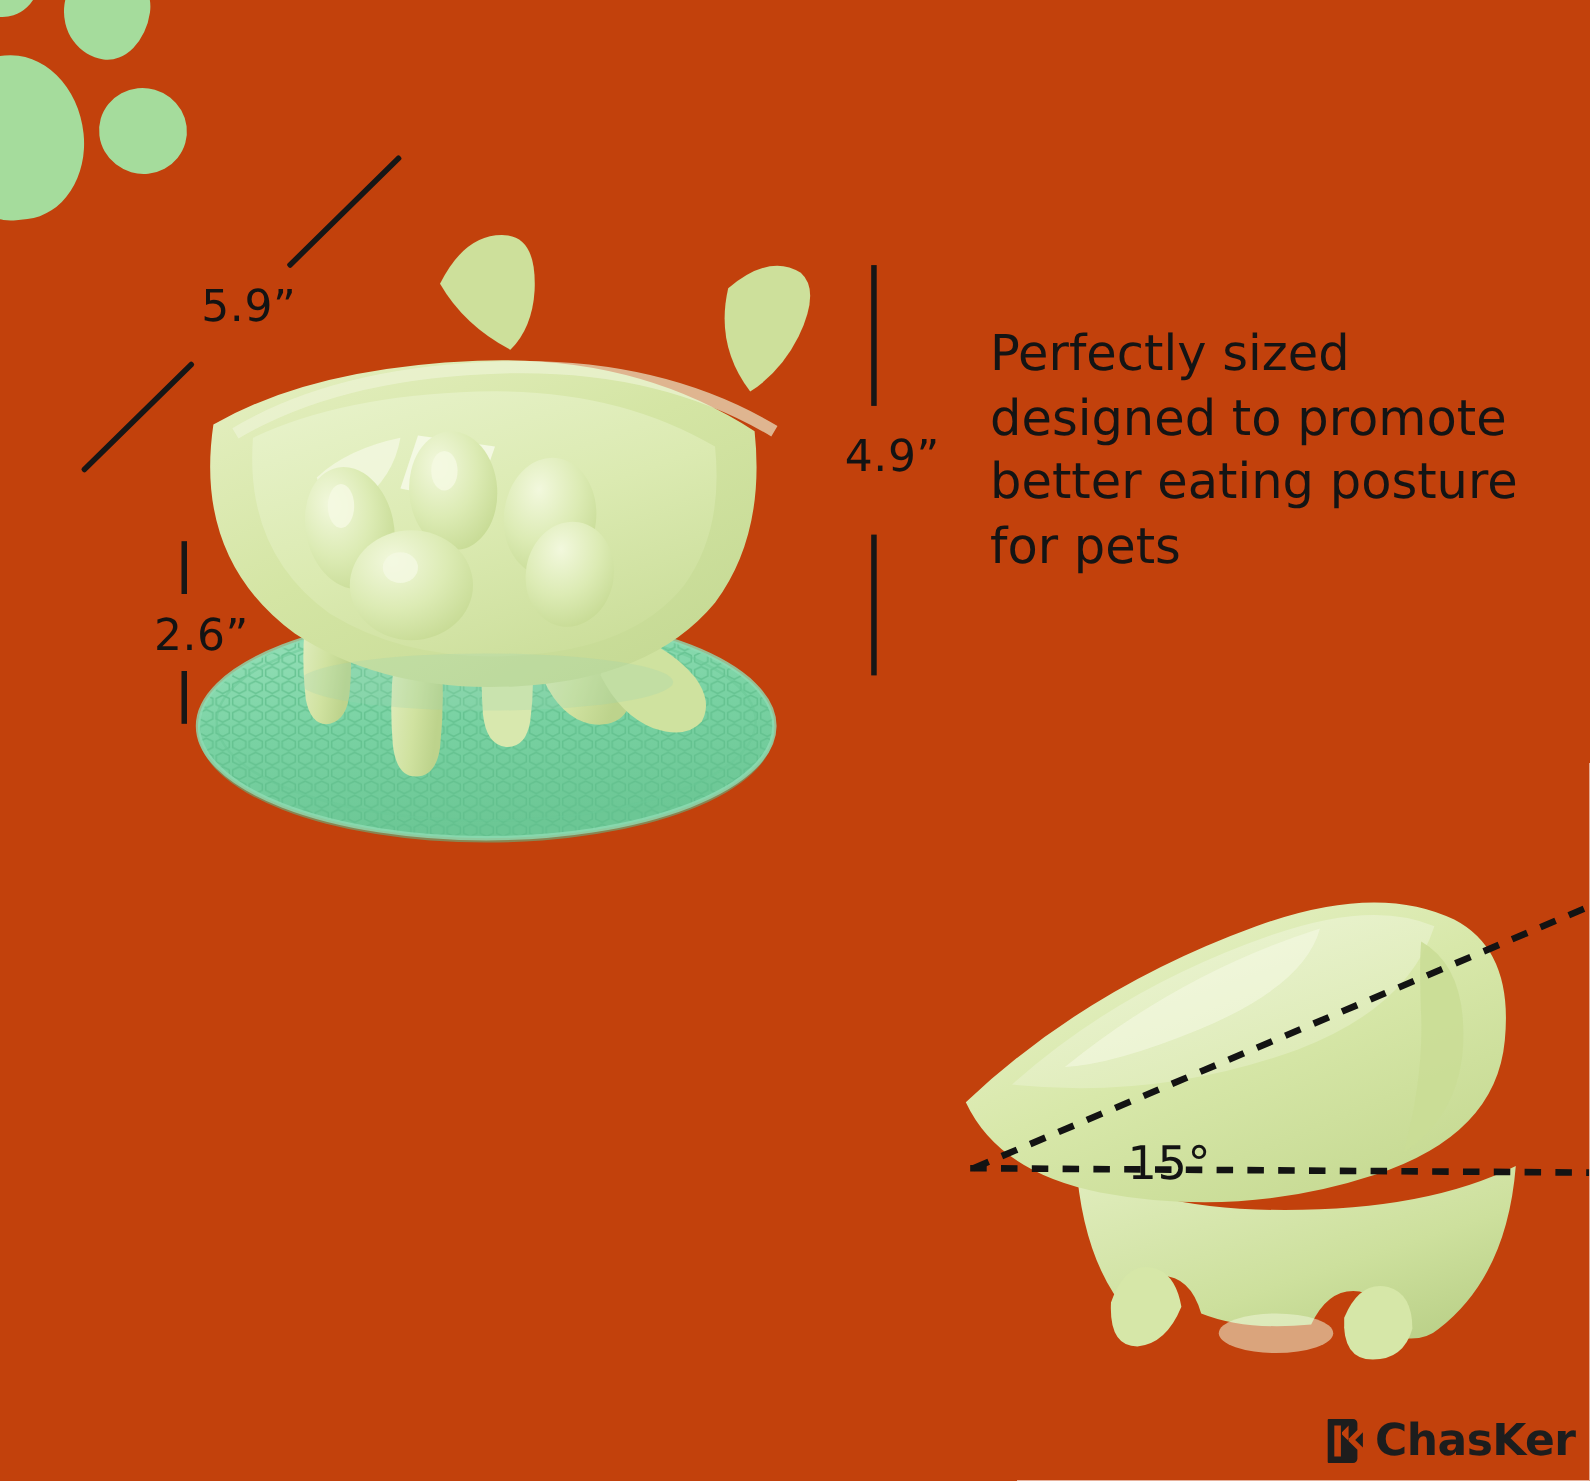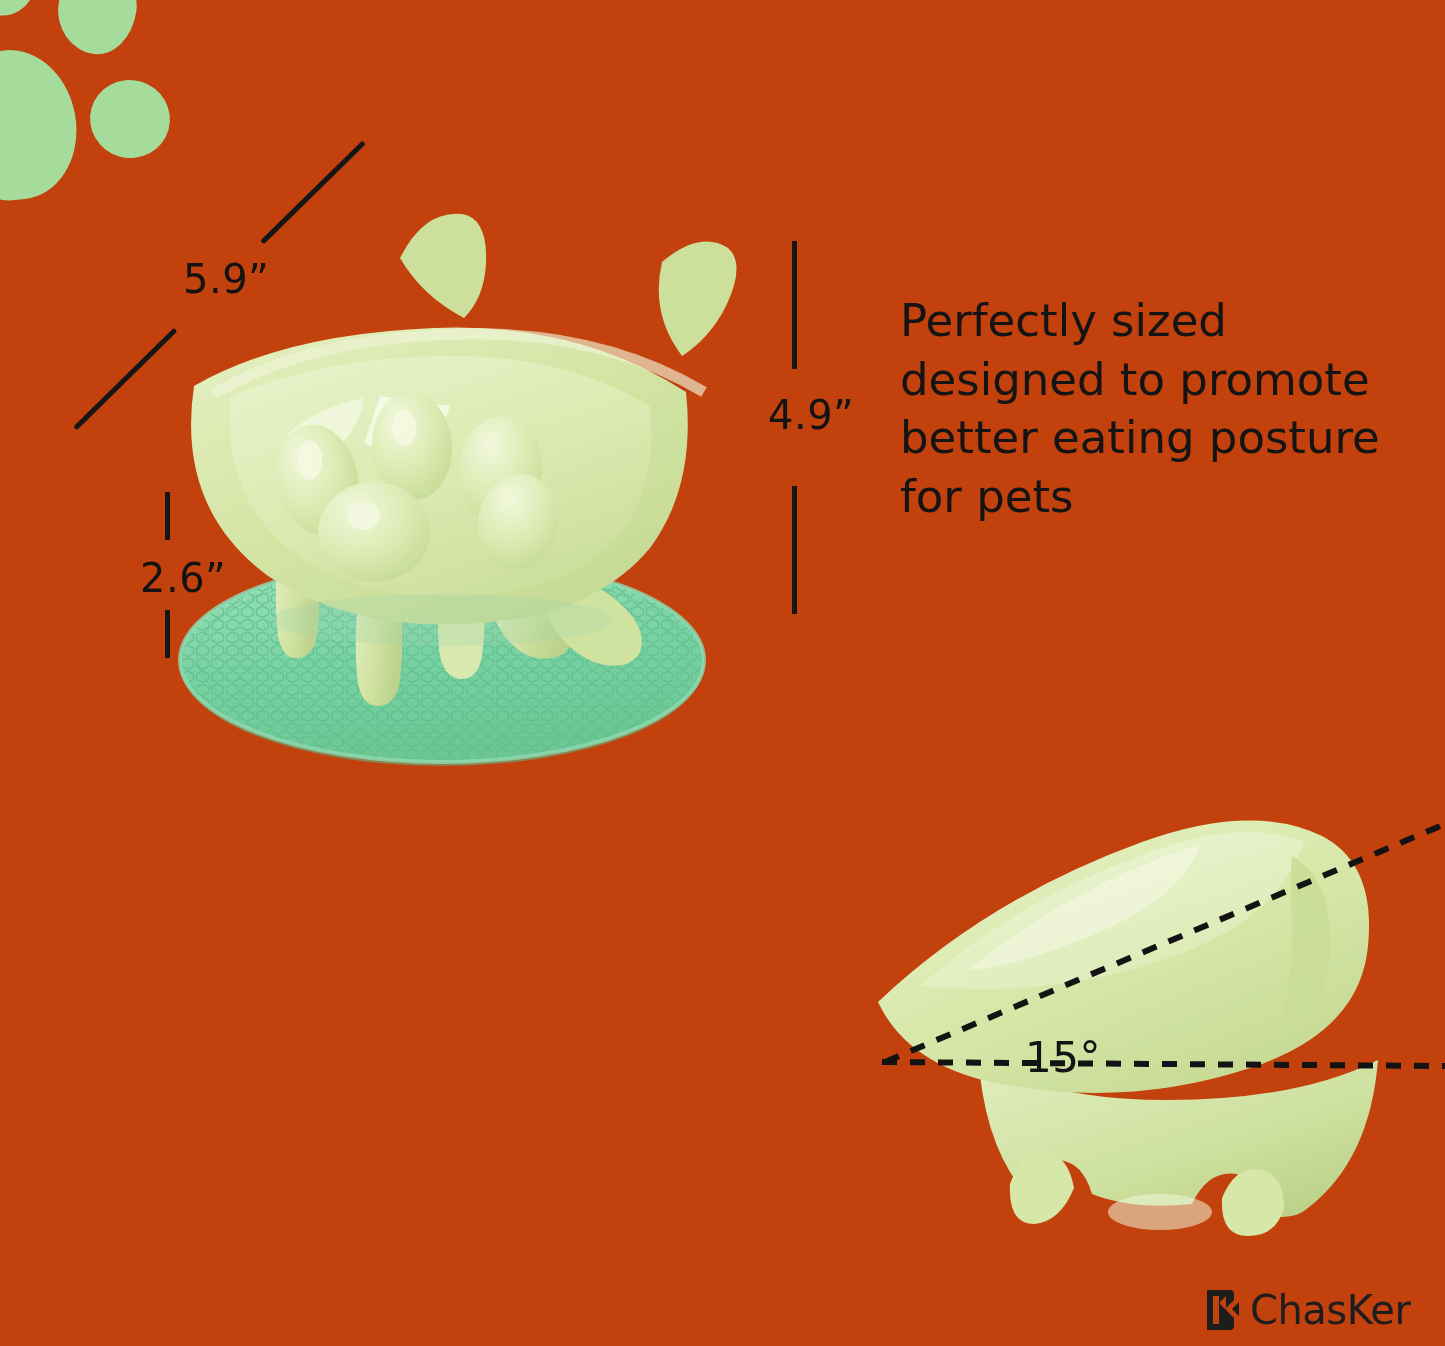--- a/index.html
+++ b/index.html
@@ -137,21 +137,21 @@
     position: absolute;
     left: 1205px;
     top: 1288px;
     display: flex;
     align-items: center;
     gap: 7px;
   }
   #brand .mark { width: 38px; height: 44px; display: block; }
   #brand .wordmark {
     font-family: "DejaVu Sans", sans-serif;
-    font-weight: normal;
+    font-weight: bold;
     font-size: 40px;
     color: #1d1d1d;
     letter-spacing: -0.5px;
     line-height: 1;
   }
 </style>
 </head>
 <body>
 
 <div id="page">

